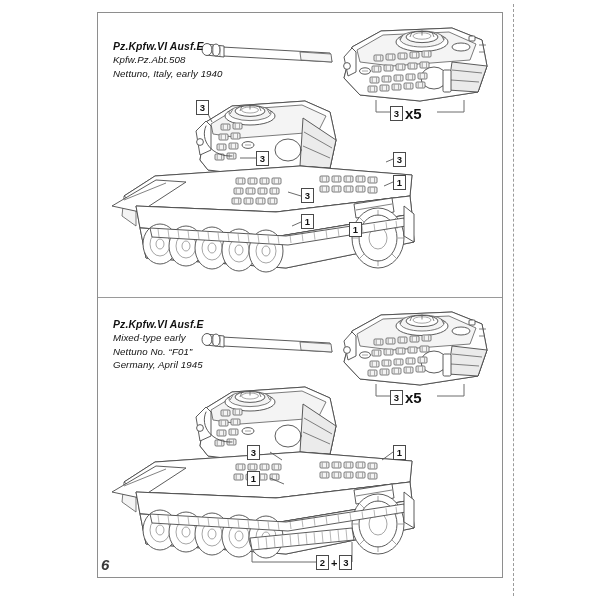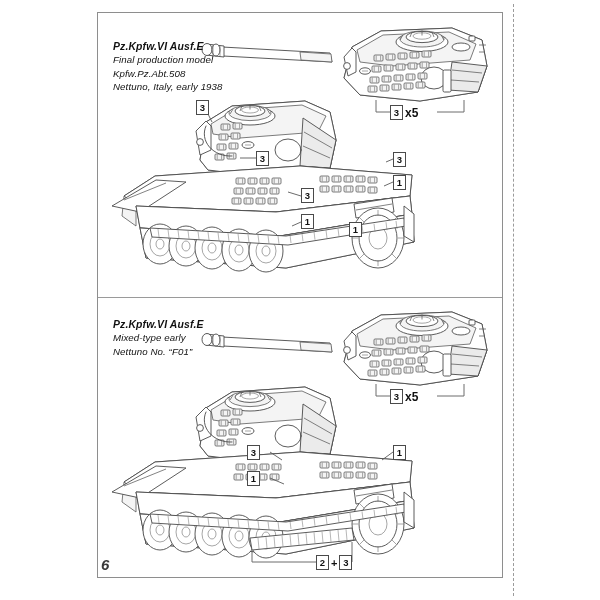--- a/index.html
+++ b/index.html
@@ -40,21 +40,21 @@
   .callout{
     position:absolute;box-sizing:border-box;
     border:1.1px solid #4a4a4a;background:#fff;
     font-size:9.5px;font-weight:bold;color:#111;
     text-align:center;line-height:13px;height:15px;min-width:13px;padding:0 2.5px;
     font-family:"Liberation Sans", sans-serif;
   }
 
   
   .qtygrp{position:absolute;display:flex;align-items:center;gap:2px;}
-  .qtygrp .x{font-size:12px;font-weight:bold;color:#111;}
+  .qtygrp .x{font-size:15px;font-weight:bold;color:#111;}
 
   
   .art{position:absolute;left:0;top:0;width:600px;height:600px;pointer-events:none;}
   .art svg{position:absolute;left:0;top:0;}
 </style>
 </head>
 <body>
 
 <div class="page">
 
@@ -432,29 +432,29 @@
         <path d="M464 384 L464 396 L437 396"></path>
 
         <path d="M252 551 L252 562 L316 562"></path>
         <path d="M352 542 L352 562 L348 562"></path>
       </g>
     </svg>
   </div>
 
   <div class="caption" id="cap1">
     <div class="ttl">Pz.Kpfw.VI Ausf.E</div>
-    <div class="ln">Final production model</div>
     <div class="ln">Kpfw.Pz.Abt.508</div>
-    <div class="ln">Nettuno, Italy, early 1938</div>
+    <div class="ln">Nettuno, Italy, early 1940</div>
   </div>
 
   <div class="caption" id="cap2">
     <div class="ttl">Pz.Kpfw.VI Ausf.E</div>
     <div class="ln">Mixed-type early</div>
     <div class="ln">Nettuno No. “F01”</div>
+    <div class="ln">Germany, April 1945</div>
   </div>
 
   <div class="callout" style="left:196px;top:100px;">3</div>
   <div class="callout" style="left:256px;top:151px;">3</div>
   <div class="callout" style="left:301px;top:188px;">3</div>
   <div class="callout" style="left:301px;top:214px;">1</div>
   <div class="callout" style="left:393px;top:152px;">3</div>
   <div class="callout" style="left:393px;top:175px;">1</div>
   <div class="callout" style="left:349px;top:222px;">1</div>
 

